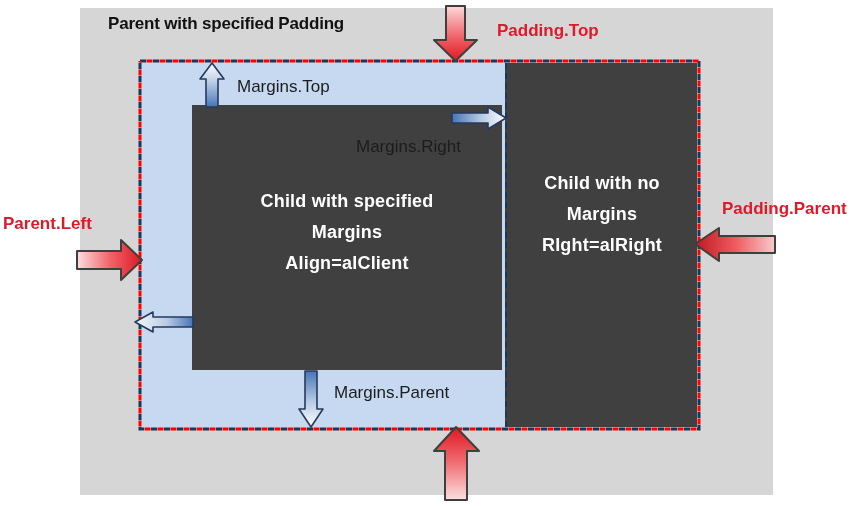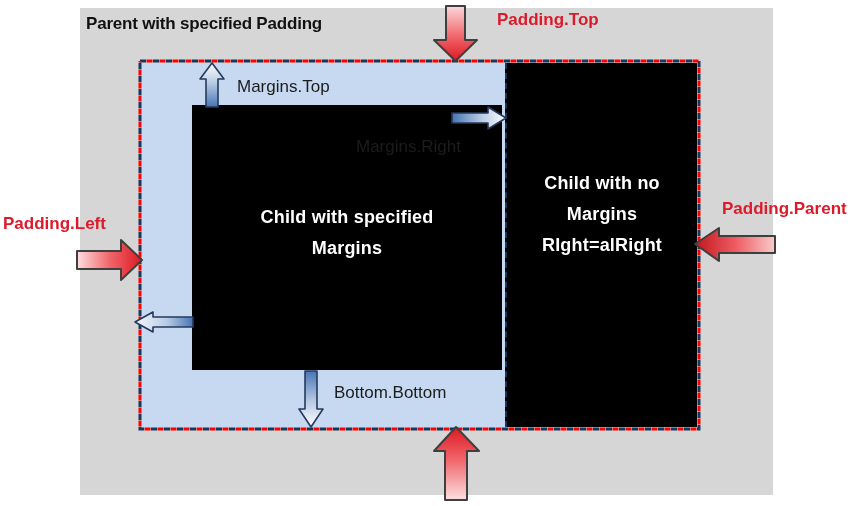--- a/index.html
+++ b/index.html
@@ -5,32 +5,32 @@
   html,body{margin:0;padding:0;background:#ffffff;}
   .canvas{
     position:relative;width:858px;height:506px;background:#ffffff;
     font-family:"Liberation Sans", sans-serif;overflow:hidden;
   }
   .parent-box{
     position:absolute;left:80px;top:8px;width:693px;height:487px;
     background:#d6d6d6;
   }
   .parent-title{
-    position:absolute;left:6px;top:6px;
+    position:absolute;left:28px;top:6px;
     font-size:17px;font-weight:700;color:#111111;letter-spacing:-0.2px;
   }
   .pad-wrap{
     position:absolute;left:142px;top:63px;width:555px;height:364px;
     background:#c6d9f1;
   }
   .pad-border{
     position:absolute;left:-4px;top:-4px;z-index:3;pointer-events:none;
   }
   .child{
-    position:absolute;background:#000000;z-index:1;
+    position:absolute;background:#404040;z-index:1;
     display:flex;flex-direction:column;justify-content:center;align-items:center;
     text-align:center;color:#ffffff;font-weight:700;font-size:18px;line-height:31px;
     letter-spacing:0.2px;
   }
   .child-client{left:50px;top:42px;width:310px;height:265px;padding-bottom:10px;box-sizing:border-box;}
   .child-right{right:0;top:0;width:192px;height:364px;border-left:2px dashed #17375d;
     padding-bottom:62px;box-sizing:border-box;}
   .arrow{position:absolute;z-index:4;}
   .lbl{position:absolute;z-index:5;white-space:nowrap;}
   .lbl-margin{font-size:17px;font-weight:500;color:#1c1c1c;}
@@ -42,20 +42,21 @@
 <div class="canvas">
 
   <div class="parent-box">
     <div class="parent-title">Parent with specified Padding</div>
   </div>
 
   <div class="pad-wrap">
     <div class="child child-client">
       <div>Child with specified</div>
       <div>Margins</div>
+      <div>Align=alClient</div>
     </div>
     <div class="child child-right">
       <div>Child with no</div>
       <div>Margins</div>
       <div>RIght=alRight</div>
     </div>
     <svg class="pad-border" width="563" height="372">
       <rect x="2" y="2" width="559" height="368" fill="none" stroke="#17375d" stroke-width="3" stroke-dasharray="6 7"></rect>
       <rect x="2" y="2" width="559" height="368" fill="none" stroke="#ff0000" stroke-width="3" stroke-dasharray="6 7" stroke-dashoffset="-6.5"></rect>
     </svg>
@@ -144,19 +145,19 @@
       <stop offset="0" stop-color="#c01820"></stop>
           <stop offset="0.5" stop-color="#ee5a60"></stop>
           <stop offset="1" stop-color="#f8caca"></stop>
     </linearGradient>
       </defs>
     <polygon points="1,18 25,2 25,10 81,10 81,27 25,27 25,35" fill="url(#gpr)" stroke="#3f3f3f" stroke-width="2" stroke-linejoin="round"></polygon>
   </svg>
 
   <div class="lbl lbl-margin" style="left:356px;top:137px">Margins.Right</div>
   <div class="lbl lbl-margin" style="left:237px;top:77px">Margins.Top</div>
-  <div class="lbl lbl-margin" style="left:334px;top:383px">Bottom.Bottom</div>
+  <div class="lbl lbl-margin" style="left:334px;top:383px">Margins.Parent</div>
 
-  <div class="lbl lbl-padding" style="left:497px;top:10px">Padding.Top</div>
-  <div class="lbl lbl-padding" style="left:3px;top:214px">Padding.Left</div>
+  <div class="lbl lbl-padding" style="left:497px;top:21px">Padding.Top</div>
+  <div class="lbl lbl-padding" style="left:3px;top:214px">Parent.Left</div>
   <div class="lbl lbl-padding" style="left:722px;top:199px">Padding.Parent</div>
 
 </div>
 
 </body></html>

